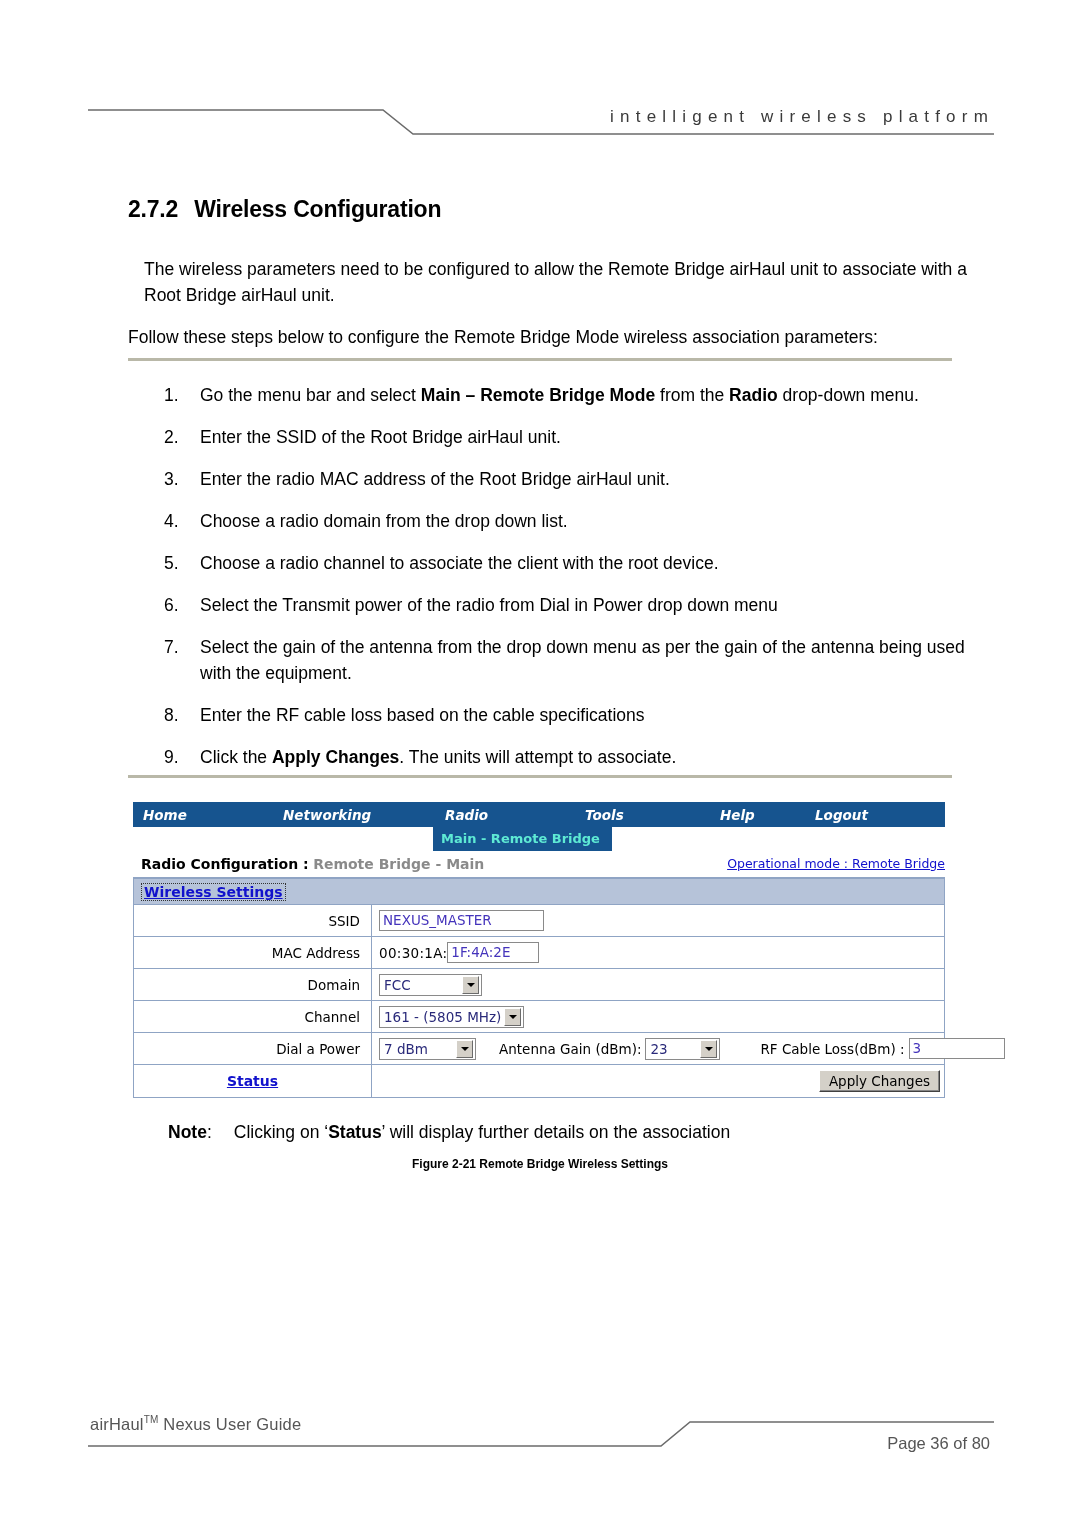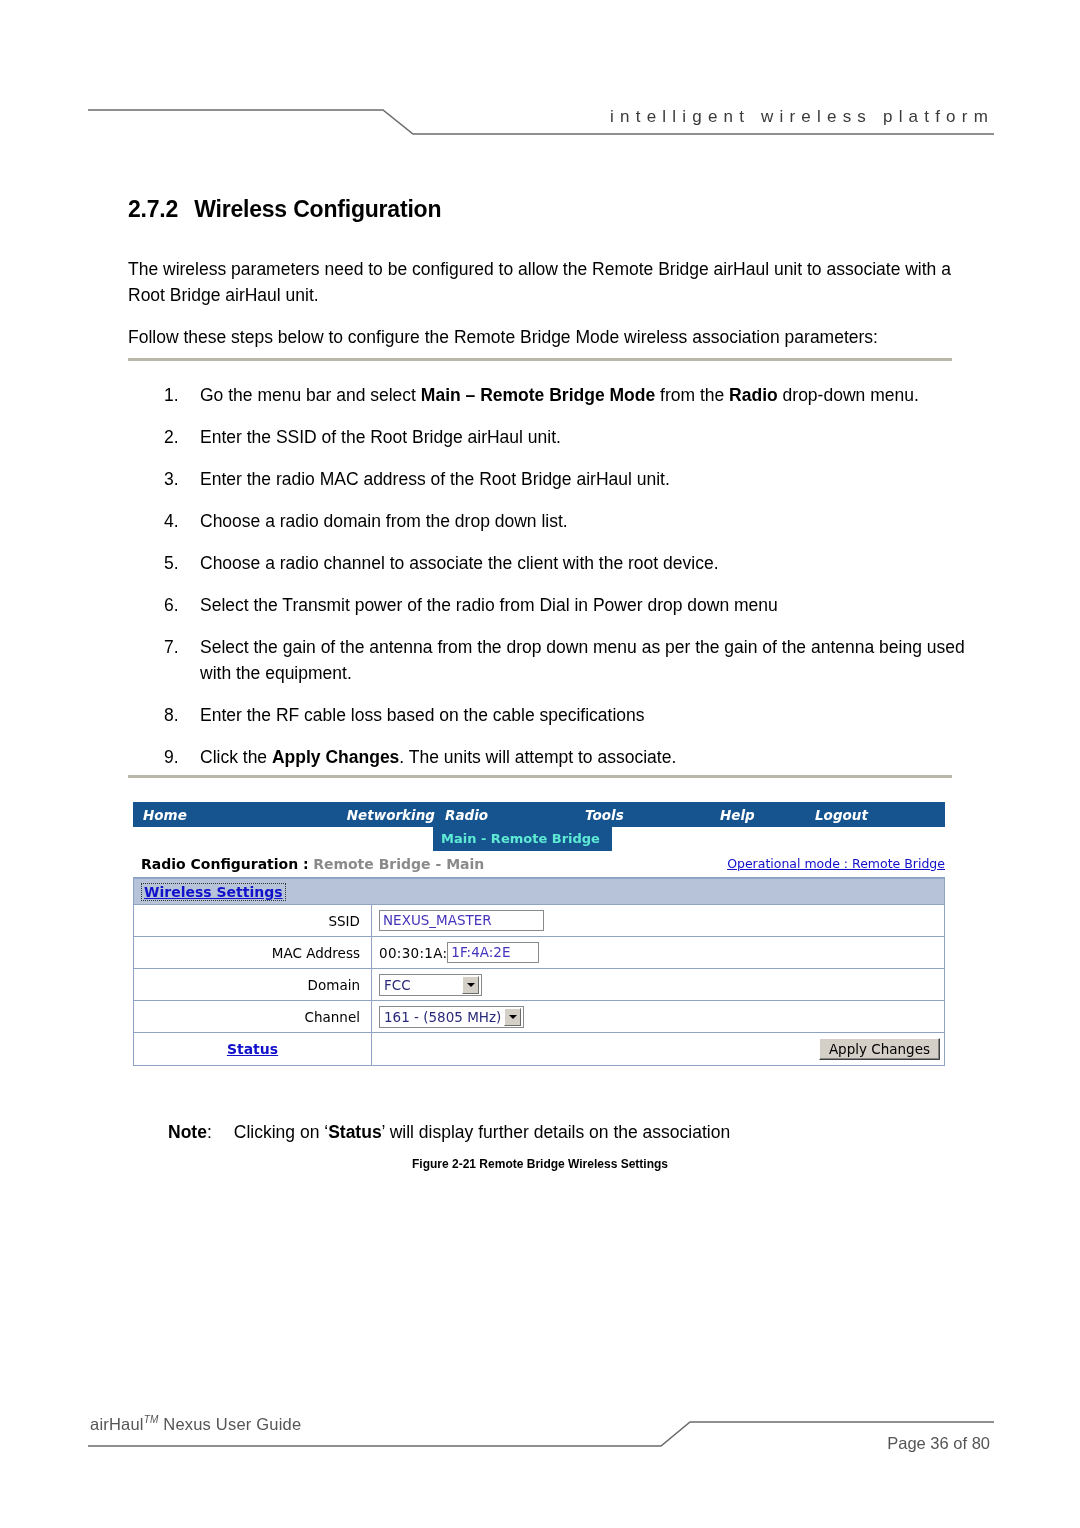--- a/index.html
+++ b/index.html
@@ -43,21 +43,21 @@
   }
   .section-heading .num { display:inline-block; margin-right:16px; }
 
   
   .para {
     position:absolute;
     font-size:17.5px;
     line-height:26px;
     color:#000;
   }
-  #para-1 { left:128px; top:256px; width:852px; }
+  #para-1 { left:144px; top:256px; width:852px; }
   #para-2 { left:128px; top:324px; width:852px; }
 
   .hr-rule {
     position:absolute;
     left:128px;
     width:824px;
     height:3px;
     background:#b9b8a8;
   }
   #rule-top { top:358px; }
@@ -97,21 +97,21 @@
   }
   .ui-navbar .nav-item {
     color:#ffffff;
     font-size:13.5px;
     font-weight:bold;
     white-space:nowrap;
     padding-left:10px;
     font-style:italic;
   }
   .nav-home      { width:140px; }
-  .nav-network   { width:162px;text-align:right; }
+  .nav-network   { width:162px; }
   .nav-radio     { width:140px; }
   .nav-tools     { width:135px; }
   .nav-help      { width:95px; }
   .nav-logout    { width:110px; }
 
   .ui-submenu-row { height:24px; position:relative; }
   .ui-submenu {
     position:absolute;
     left:300px; top:0;
     height:24px;
@@ -333,21 +333,21 @@
   }
   .footer-rule { display:block; width:906px; height:48px; }
   .footer-left {
     position:absolute;
     left:2px; top:6px;
     font-size:16.5px;
     color:#555;
     letter-spacing:0.2px;
     white-space:nowrap;
   }
-  .footer-left sup { font-size:10px; vertical-align:super;font-style:italic; }
+  .footer-left sup { font-size:10px; vertical-align:super; }
   .footer-right {
     position:absolute;
     right:4px; top:26px;
     font-size:16.5px;
     color:#555;
     white-space:nowrap;
   }
 </style>
 </head>
 <body>
@@ -440,20 +440,40 @@
       <div class="ui-field">
         <span class="selbox channel">
           <span class="sel-text">161 - (5805 MHz)</span>
           <span class="sel-arrow">
               <i></i>
             </span>
         </span>
       </div>
     </div>
 
+    <div class="ui-row">
+      <div class="ui-label">Dial a Power</div>
+      <div class="ui-field">
+        <span class="selbox power">
+          <span class="sel-text">7 dBm</span>
+          <span class="sel-arrow">
+              <i></i>
+            </span>
+        </span>
+        <span class="inline-label">Antenna Gain (dBm):</span>
+        <span class="selbox gain">
+          <span class="sel-text">23</span>
+          <span class="sel-arrow">
+              <i></i>
+            </span>
+        </span>
+        <span class="inline-label wide">RF Cable Loss(dBm) :</span>
+        <span class="txtbox cableloss">3</span>
+      </div>
+    </div>
 
     <div class="ui-row">
       <div class="status-cell">
         <span class="status-link">Status</span>
       </div>
       <div class="apply-cell">
         <span class="btn-apply">Apply Changes</span>
       </div>
     </div>
 

